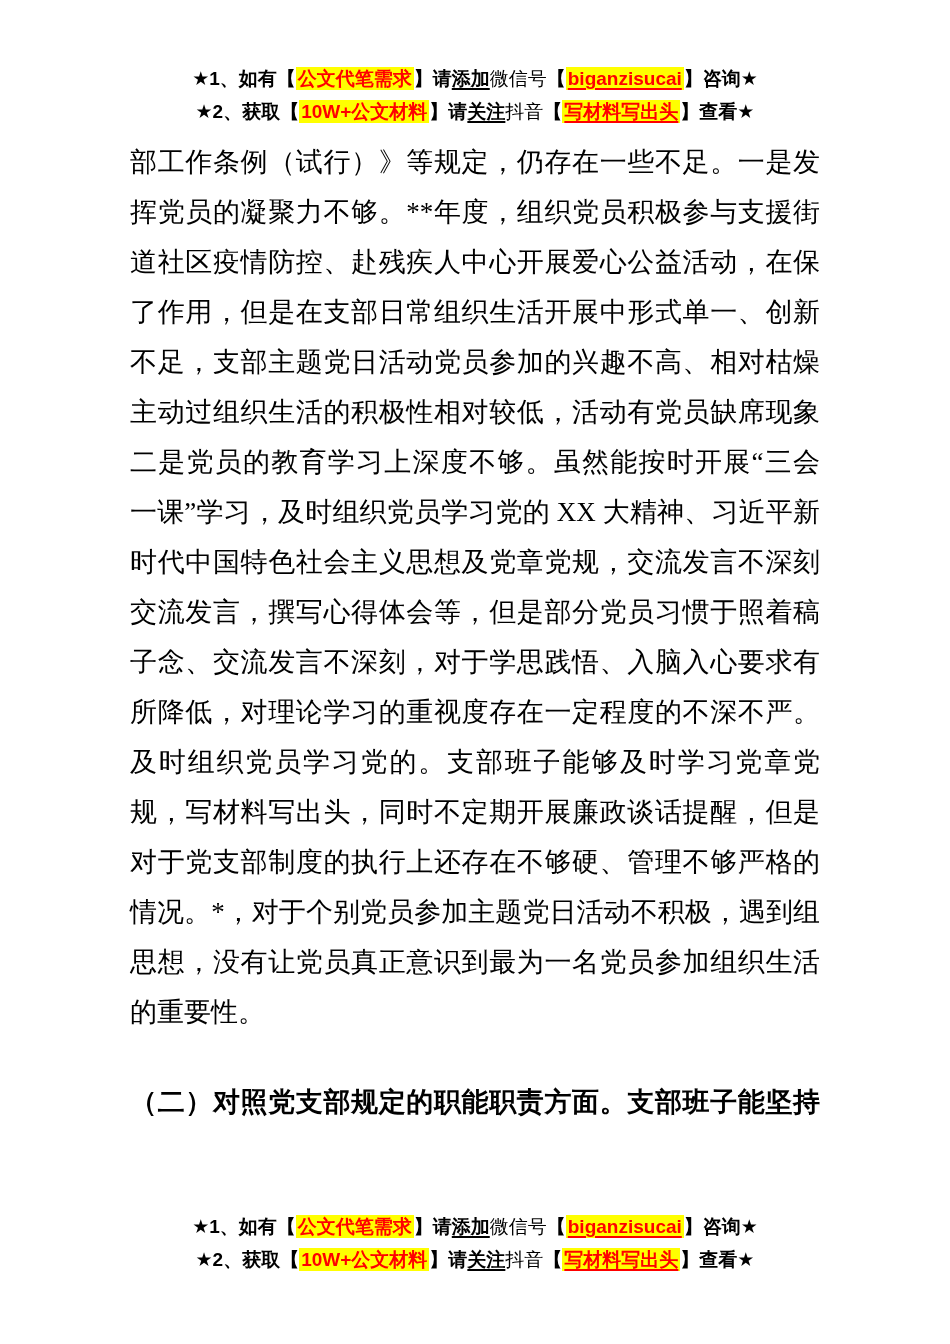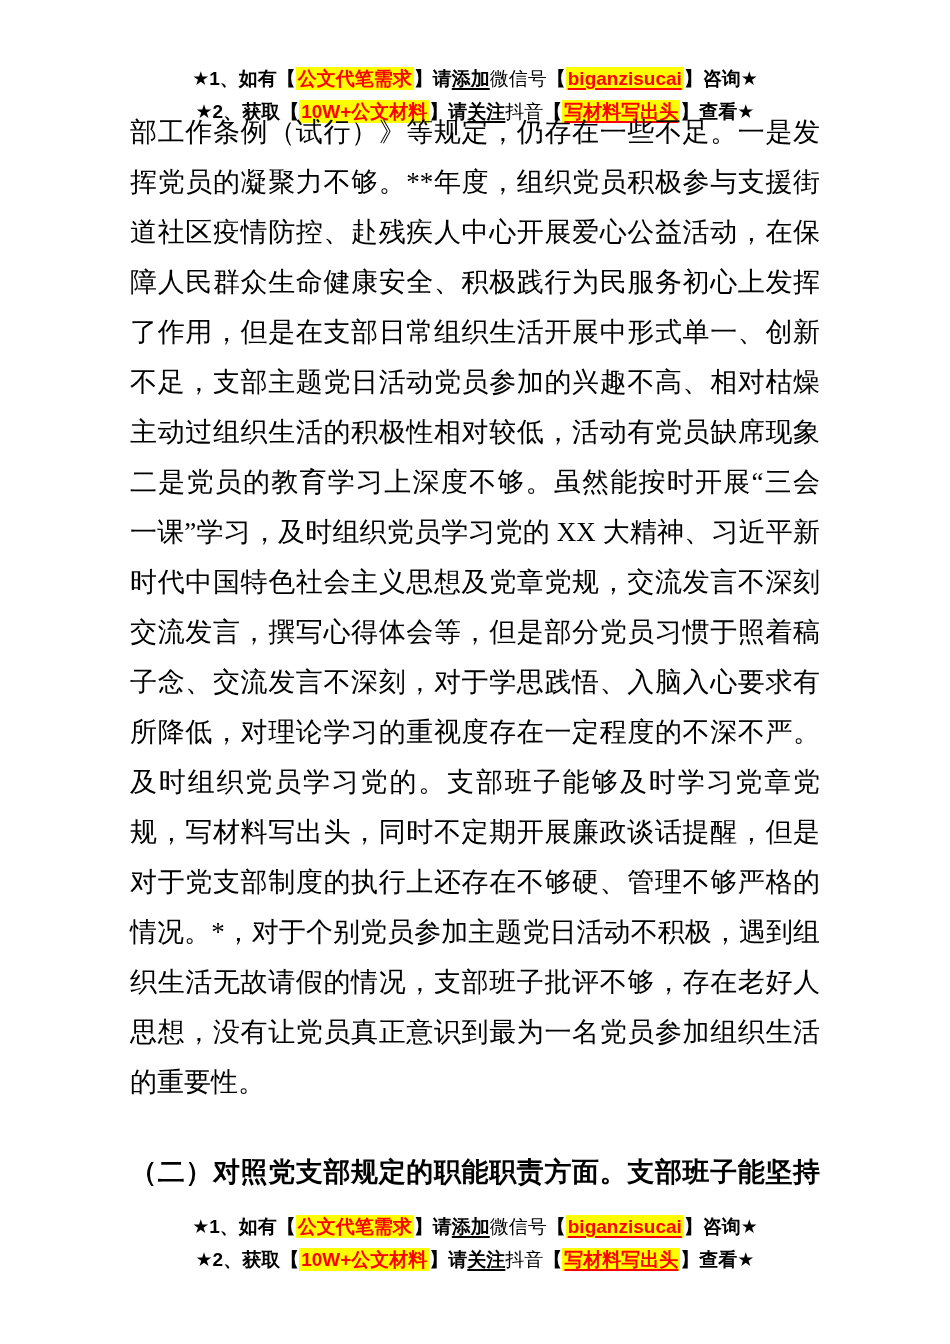--- a/index.html
+++ b/index.html
@@ -27,21 +27,21 @@
     font-weight:900;color:var(--red,#ff0000);
     background:var(--hl,#ffff00);padding:1px 2px;
   }
   .seg.hlu{
     font-weight:900;color:var(--red,#ff0000);
     background:var(--hl,#ffff00);padding:1px 2px;
     text-decoration:underline;text-decoration-thickness:2px;text-underline-offset:3px;
   }
   
   .doc-body{
-    position:absolute;top:107px;left:130px;width:690px;
+    position:absolute;top:137px;left:130px;width:690px;
     font-family:"Liberation Serif","DejaVu Serif",serif;
     font-size:27px;color:var(--ink,#000000);
   }
   .line{
     height:50px;line-height:50px;
     text-align:justify;text-align-last:justify;
     text-justify:inter-character;
     white-space:nowrap;
   }
   .line.last{text-align-last:left;}
@@ -55,35 +55,33 @@
   <div class="promo promo-top">
     <div class="promo-line"><span class="seg b">★1、如有【</span><span class="seg hl">公文代笔需求</span><span class="seg b">】请</span><span class="seg bu">添加</span><span class="seg bn">微信号</span><span class="seg b">【</span><span class="seg hlu">biganzisucai</span><span class="seg b">】咨询★</span></div>
     <div class="promo-line"><span class="seg b">★2、获取【</span><span class="seg hl">10W+公文材料</span><span class="seg b">】请</span><span class="seg bu">关注</span><span class="seg bn">抖音</span><span class="seg b">【</span><span class="seg hlu">写材料写出头</span><span class="seg b">】查看★</span></div>
   </div>
 
   <div class="doc-body">
     <div>
         <div class="line">部工作条例（试行）》等规定，仍存在一些不足。一是发</div>
         <div class="line">挥党员的凝聚力不够。**年度，组织党员积极参与支援街</div>
         <div class="line">道社区疫情防控、赴残疾人中心开展爱心公益活动，在保</div>
-        <div class="line">障人民群众生命健康安全、积极践行为民服务初心上发挥</div>
         <div class="line">了作用，但是在支部日常组织生活开展中形式单一、创新</div>
         <div class="line">不足，支部主题党日活动党员参加的兴趣不高、相对枯燥</div>
         <div class="line">主动过组织生活的积极性相对较低，活动有党员缺席现象</div>
         <div class="line">二是党员的教育学习上深度不够。虽然能按时开展“三会</div>
         <div class="line">一课”学习，及时组织党员学习党的 XX 大精神、习近平新</div>
         <div class="line">时代中国特色社会主义思想及党章党规，交流发言不深刻</div>
         <div class="line">交流发言，撰写心得体会等，但是部分党员习惯于照着稿</div>
         <div class="line">子念、交流发言不深刻，对于学思践悟、入脑入心要求有</div>
         <div class="line">所降低，对理论学习的重视度存在一定程度的不深不严。</div>
         <div class="line">及时组织党员学习党的。支部班子能够及时学习党章党</div>
         <div class="line">规，写材料写出头，同时不定期开展廉政谈话提醒，但是</div>
         <div class="line">对于党支部制度的执行上还存在不够硬、管理不够严格的</div>
         <div class="line">情况。*，对于个别党员参加主题党日活动不积极，遇到组</div>
-        <div class="line">织生活无故请假的情况，支部班子批评不够，存在老好人</div>
         <div class="line">思想，没有让党员真正意识到最为一名党员参加组织生活</div>
         <div class="line last">的重要性。</div>
       </div>
     <div class="line heading">（二）对照党支部规定的职能职责方面。支部班子能坚持</div>
   </div>
 
   <div class="promo promo-bottom">
     <div class="promo-line"><span class="seg b">★1、如有【</span><span class="seg hl">公文代笔需求</span><span class="seg b">】请</span><span class="seg bu">添加</span><span class="seg bn">微信号</span><span class="seg b">【</span><span class="seg hlu">biganzisucai</span><span class="seg b">】咨询★</span></div>
     <div class="promo-line"><span class="seg b">★2、获取【</span><span class="seg hl">10W+公文材料</span><span class="seg b">】请</span><span class="seg bu">关注</span><span class="seg bn">抖音</span><span class="seg b">【</span><span class="seg hlu">写材料写出头</span><span class="seg b">】查看★</span></div>
   </div>

